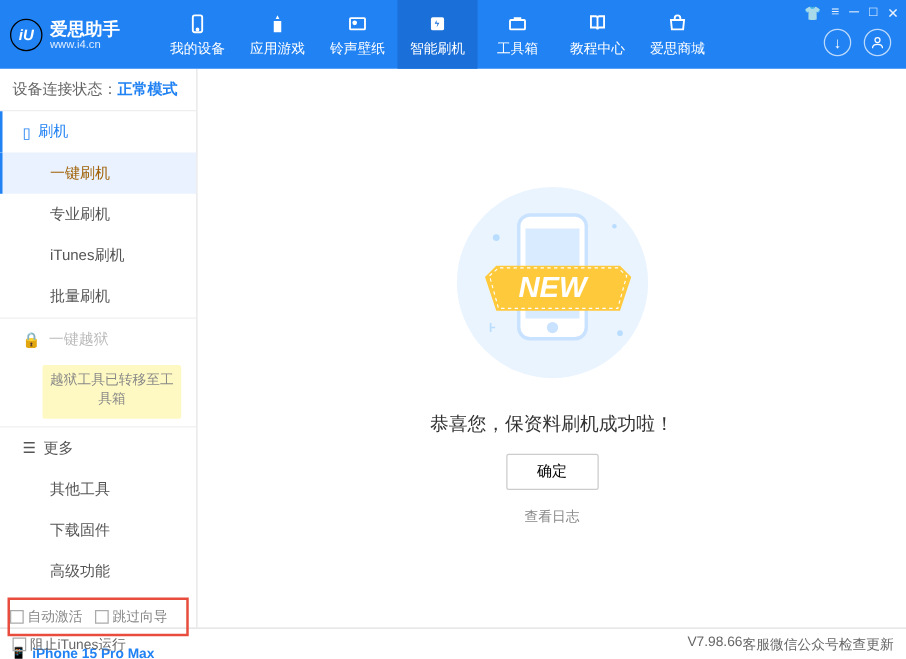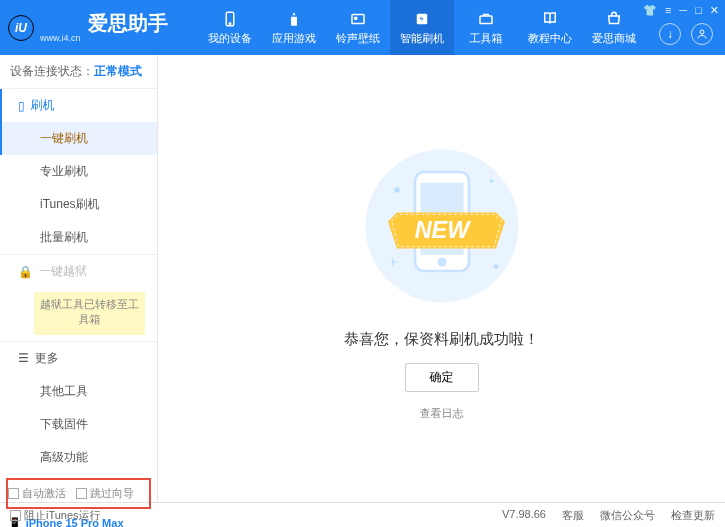--- a/index.html
+++ b/index.html
@@ -1,21 +1,21 @@
 <!DOCTYPE html>
 <html><head>
 <meta charset="utf-8">
 <style>
 * { margin: 0; padding: 0; box-sizing: border-box; font-family: "Microsoft YaHei", Arial, sans-serif; }
 body { width: 725px; height: 527px; overflow: hidden; background: #fff; }
 
 .header { background: #2182f3; height: 55px; display: flex; align-items: center; padding: 0 8px; color: #fff; position: relative; }
 .logo-area { display: flex; align-items: center; gap: 6px; margin-right: 30px; }
 .logo-circle { width: 26px; height: 26px; border: 1px solid #000000; border-radius: 50%; display: flex; align-items: center; justify-content: center; font-weight: bold; font-size: 12px; font-style: italic; }
-.logo-text { font-size: 20px; font-weight: bold; line-height: 1; margin-left: 48px; }
+.logo-text { font-size: 14px; font-weight: bold; line-height: 1; }
 .logo-url { font-size: 9px; opacity: 0.85; }
 
 .nav { display: flex; height: 100%; }
 .nav-item { width: 64px; display: flex; flex-direction: column; align-items: center; justify-content: center; gap: 2px; font-size: 11px; cursor: pointer; }
 .nav-item.active { background: #1a6fd9; }
 .nav-icon { width: 20px; height: 20px; display: flex; align-items: center; justify-content: center; }
 
 .win-controls { position: absolute; top: 4px; right: 6px; display: flex; gap: 8px; font-size: 11px; }
 .win-btn { cursor: pointer; opacity: 0.9; }
 .user-icons { position: absolute; right: 12px; bottom: 10px; display: flex; gap: 10px; }
@@ -42,21 +42,21 @@
 .dev-name { color: #2182f3; font-weight: bold; display: flex; align-items: center; gap: 4px; }
 
 .main { flex: 1; display: flex; flex-direction: column; align-items: center; justify-content: center; gap: 14px; position: relative; }
 .phone-svg { width: 180px; height: 180px; }
 .success-text { font-size: 15px; color: #333; }
 .ok-btn { border: 1px solid #ccc; background: #fff; padding: 5px 24px; font-size: 12px; cursor: pointer; border-radius: 2px; }
 .log-link { font-size: 11px; color: #888; cursor: pointer; }
 
 .footer { height: 25px; border-top: 1px solid #e0e0e0; display: flex; align-items: center; padding: 0 10px; font-size: 11px; color: #666; justify-content: space-between; }
 .footer-left { display: flex; align-items: center; gap: 4px; }
-.footer-right { display: flex; gap: 16px; }
+.footer-right { display: flex; }
 .footer-item { cursor: pointer; }
 </style>
 </head>
 <body>
 
 <div class="header">
   <div class="logo-area">
     <div class="logo-circle">iU</div>
     <div>
       <div class="logo-text">爱思助手</div>

